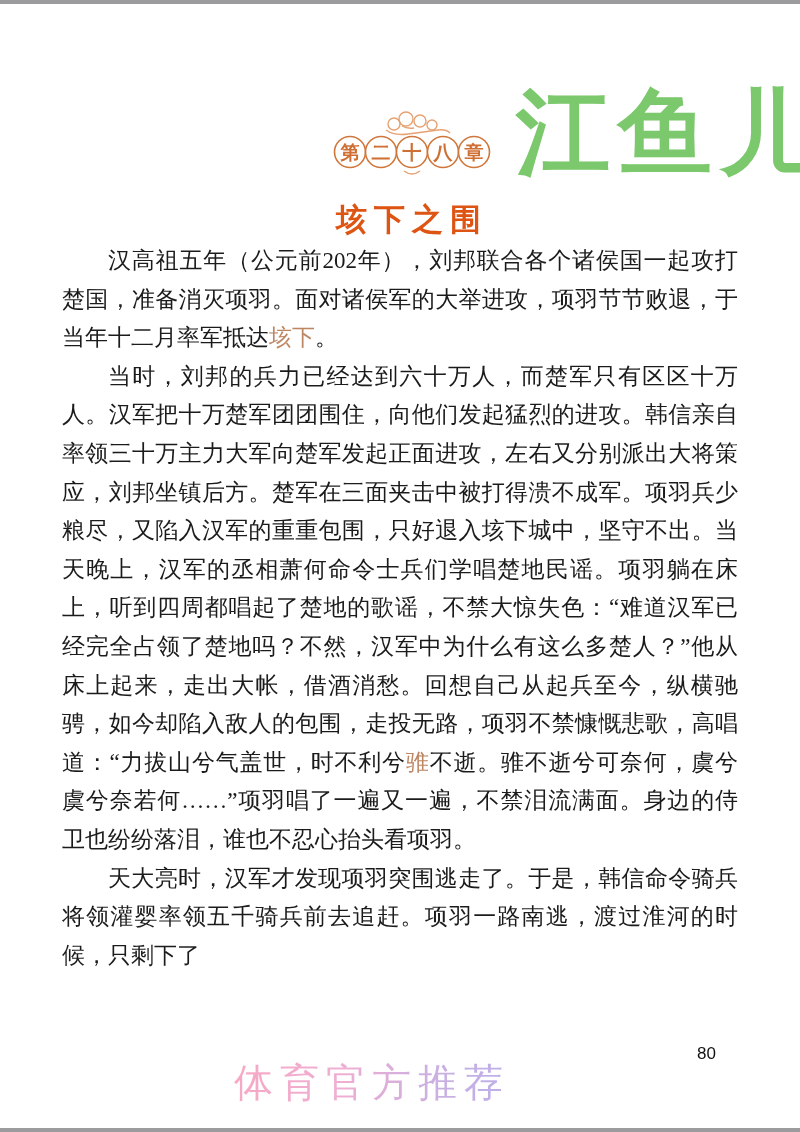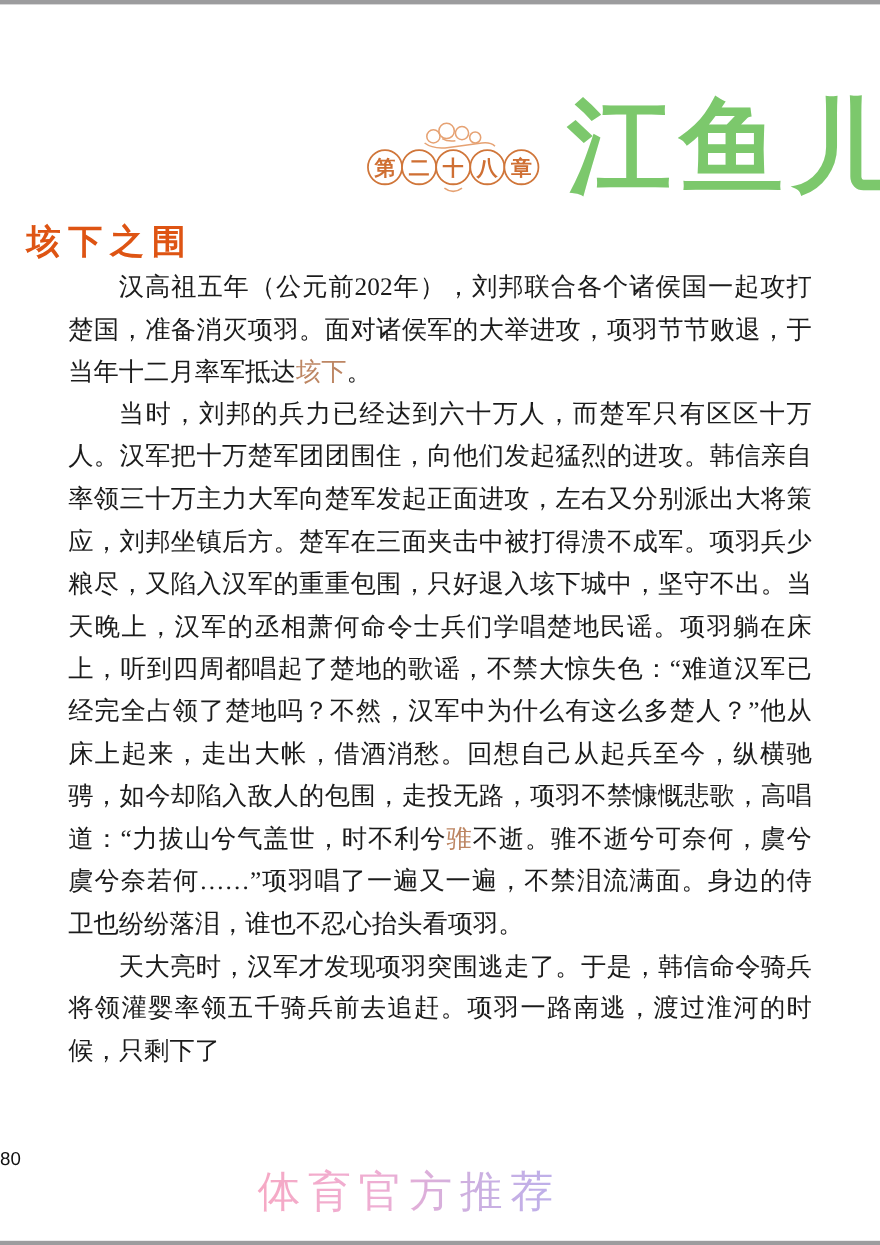--- a/index.html
+++ b/index.html
@@ -13,37 +13,37 @@
 
   
   .badge-svg{position:absolute;left:332px;top:106px;width:160px;height:72px;}
   .green-watermark{
     position:absolute;left:476px;top:84px;
     font-family:Liberation Sans, sans-serif;
     font-weight:700;font-size:94px;line-height:1.05;letter-spacing:8px;
     color:#7cc86c;white-space:nowrap;margin-left:40px;
   }
   .chapter-title{
-    position:absolute;top:178px;left:0;width:800px;
+    position:absolute;top:178px;left:0;width:800px;text-align:center;
     padding-left:24px;box-sizing:border-box;
     font-size:31px;font-weight:700;letter-spacing:7px;color:#de5413;
   }
 
   
   .book-body{
     position:absolute;left:62px;top:242px;width:676px;
     font-size:23px;line-height:38.6px;color:#1b1b1b;
     text-align:justify;
   }
   .book-body p{margin:0;text-indent:2em;}
   .book-body .hl{color:#bd8663;margin-top:20px;}
 
   
   .page-number{
-    position:absolute;top:1044px;left:0;width:716px;text-align:left;
+    position:absolute;top:1044px;left:0;width:716px;text-align:right;
     font-size:17px;color:#111;
     font-family:"Liberation Sans","DejaVu Sans",sans-serif;
   }
   .bottom-watermark{
     position:absolute;left:234px;top:1056px;
     font-size:39px;letter-spacing:7px;white-space:nowrap;
     font-family:"Liberation Serif","DejaVu Serif",serif;
     background:linear-gradient(90deg,#f6a2c0 0%,#eda8d0 40%,#c9aade 70%,#b7a9e9 100%);
     -webkit-background-clip:text;background-clip:text;color:transparent;
     opacity:0.92;

